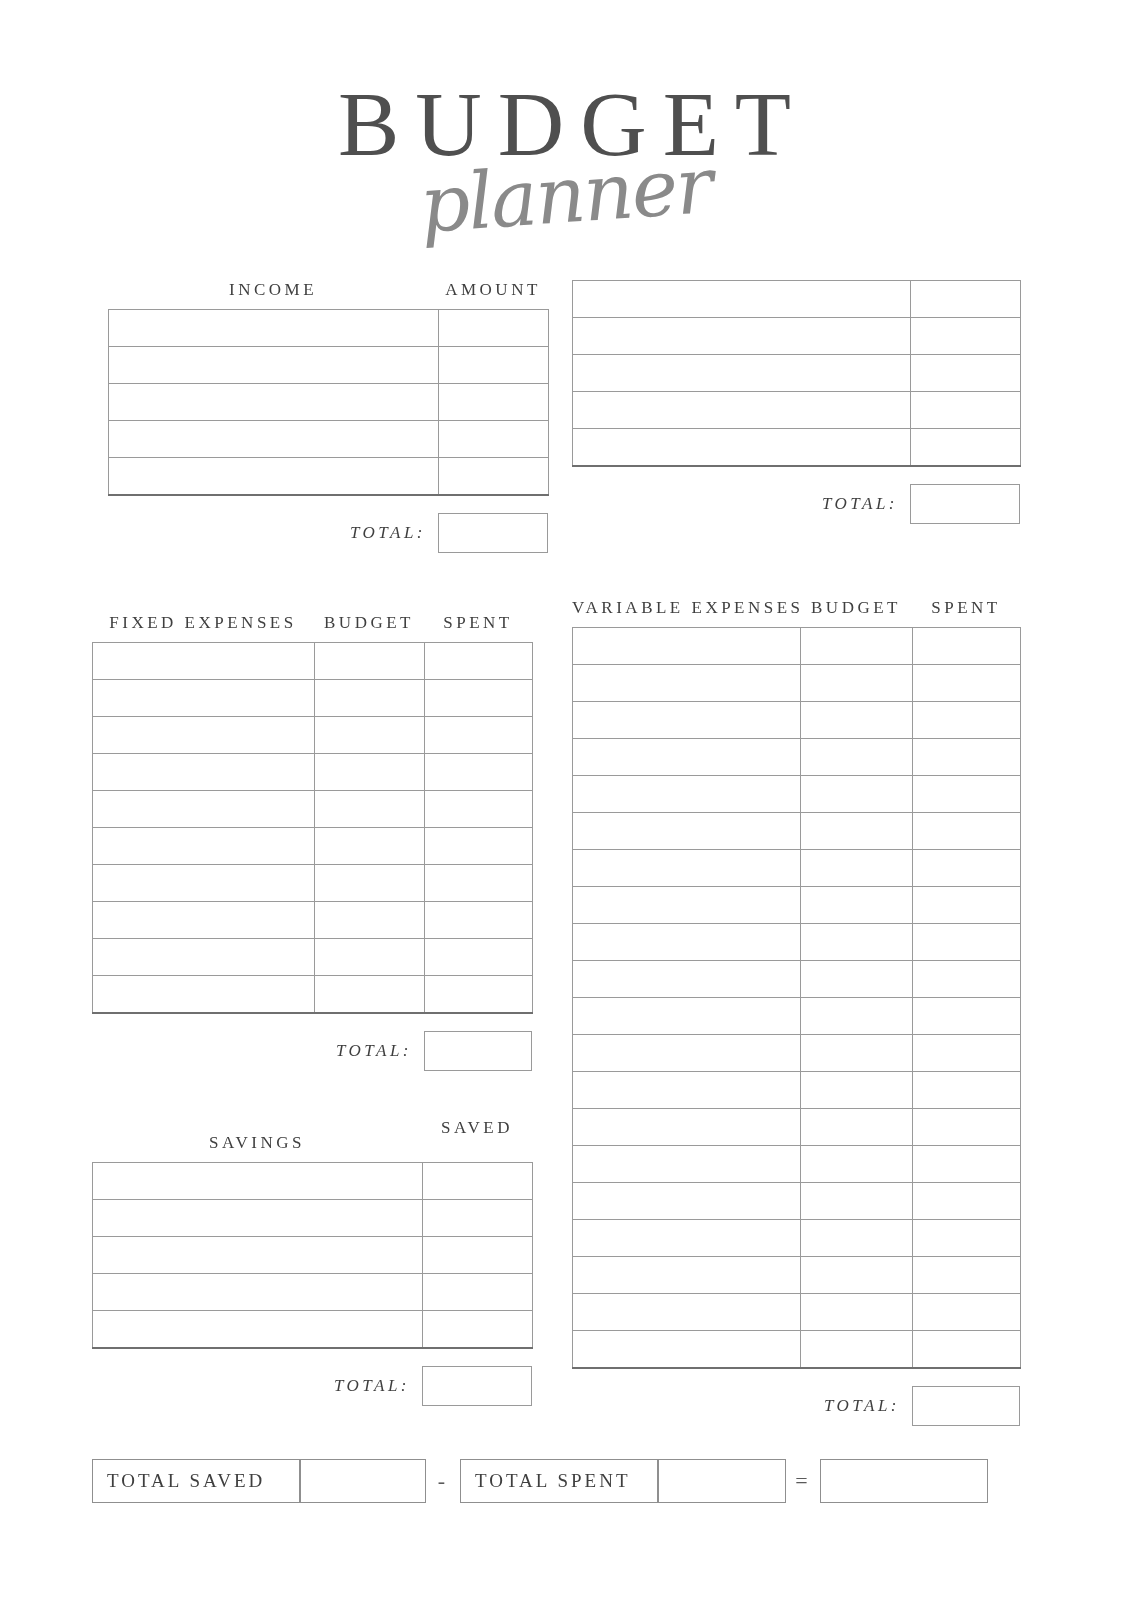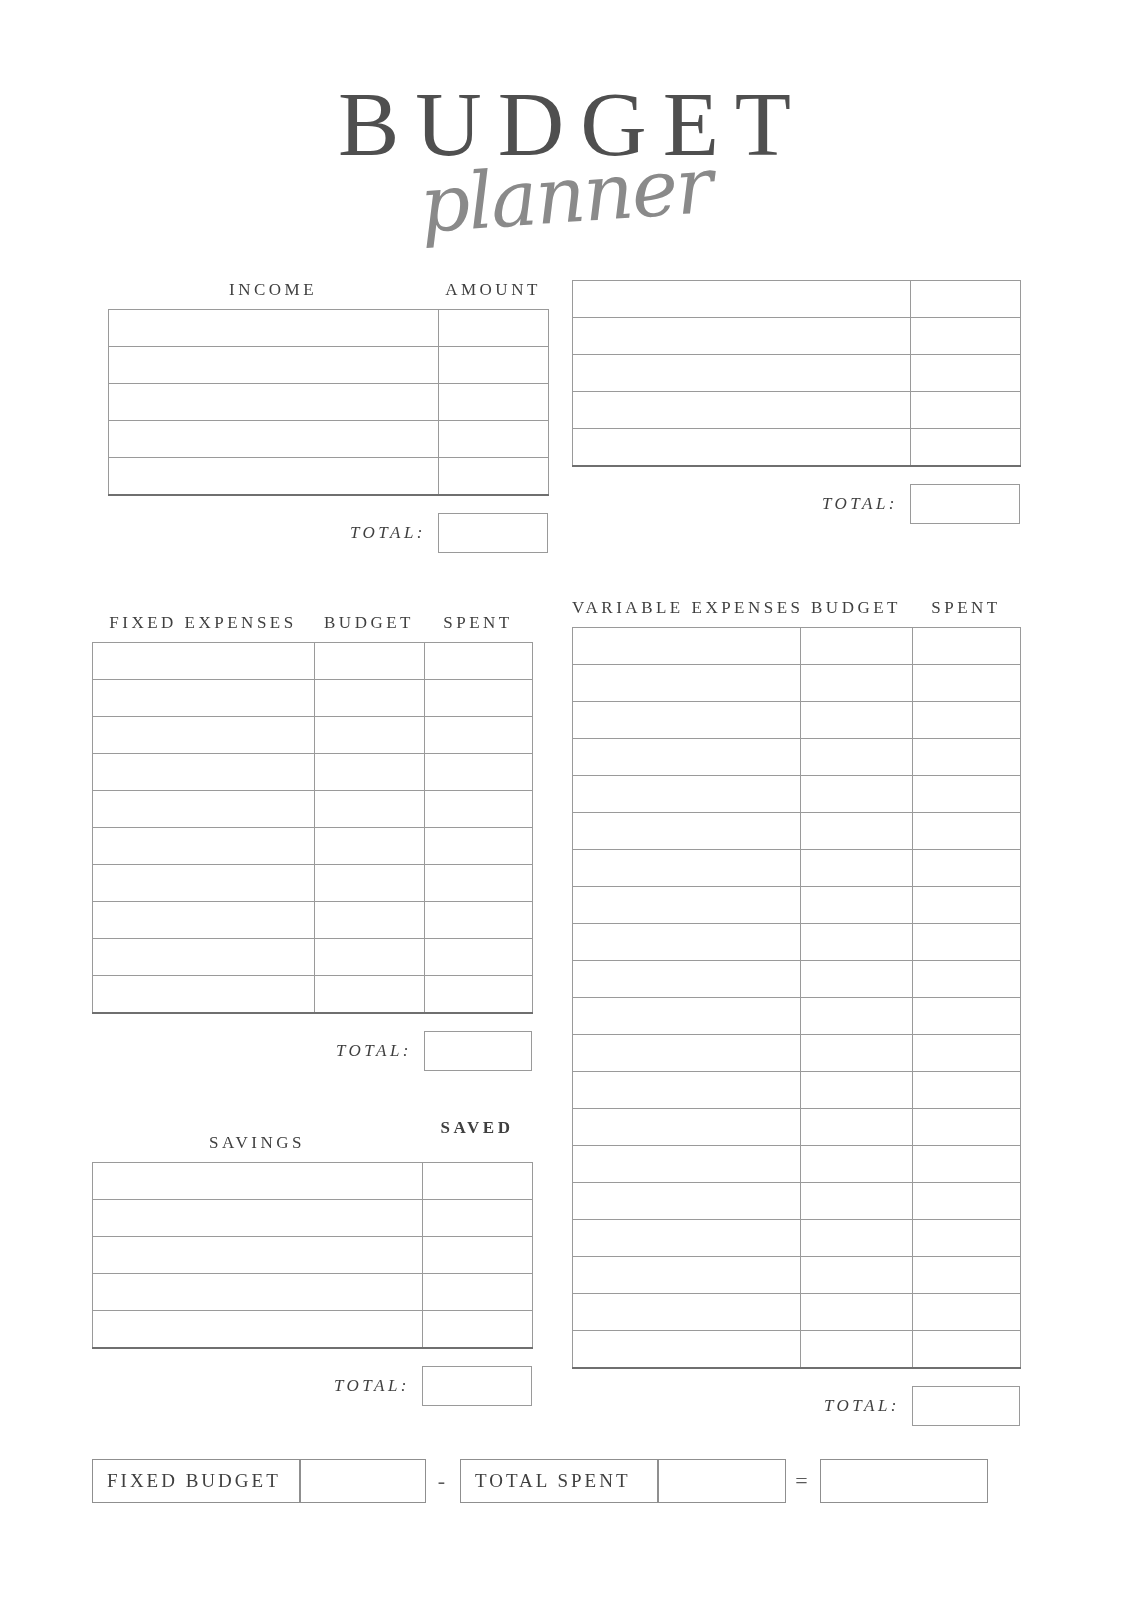--- a/index.html
+++ b/index.html
@@ -408,21 +408,21 @@
     </table>
     <div class="total-row">
       <div class="total-label">TOTAL:</div>
       <div class="total-box" style="width:108px;"></div>
     </div>
   </div>
 
   <div class="block" style="left:92px; top:1118px; width:440px;">
     <div class="headers">
       <div class="h" style="width:330px;margin-top:15px;">SAVINGS</div>
-      <div class="h" style="width:110px;font-weight:bold;">SAVED</div>
+      <div class="h" style="width:110px;">SAVED</div>
     </div>
     <table class="grid">
       <colgroup>
           <col style="width:330px">
           <col style="width:110px">
         </colgroup>
       <tbody>
         <tr>
             <td></td>
             <td></td>
@@ -445,21 +445,21 @@
           </tr>
       </tbody>
     </table>
     <div class="total-row">
       <div class="total-label">TOTAL:</div>
       <div class="total-box" style="width:110px;"></div>
     </div>
   </div>
 
   <div class="summary">
-    <div class="cellbox" style="width:208px;">FIXED BUDGET</div>
+    <div class="cellbox" style="width:208px;">TOTAL SAVED</div>
     <div class="cellbox" style="width:126px;"></div>
     <div class="op">-</div>
     <div class="cellbox" style="width:198px;">TOTAL SPENT</div>
     <div class="cellbox" style="width:128px;"></div>
     <div class="op">=</div>
     <div class="cellbox" style="width:168px;"></div>
   </div>
 
 </div>
 

